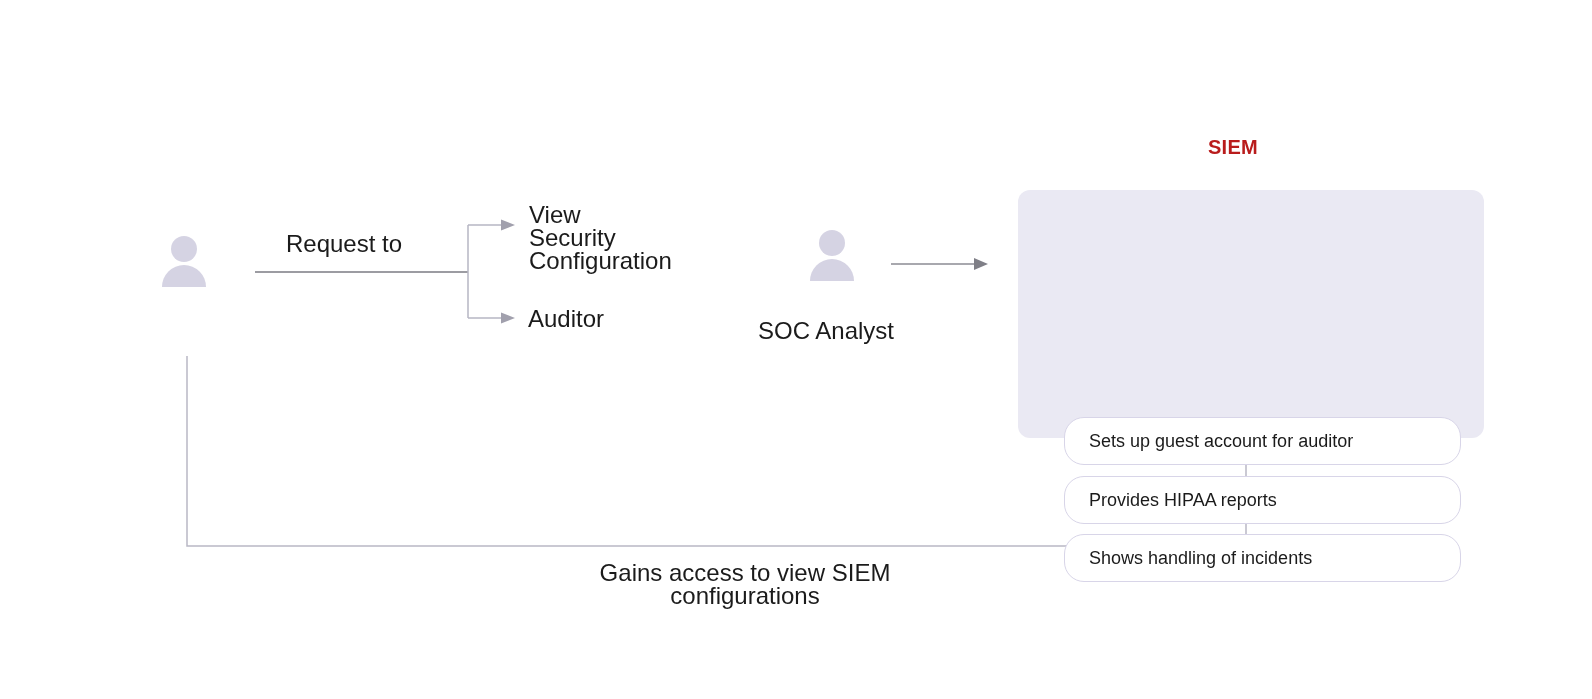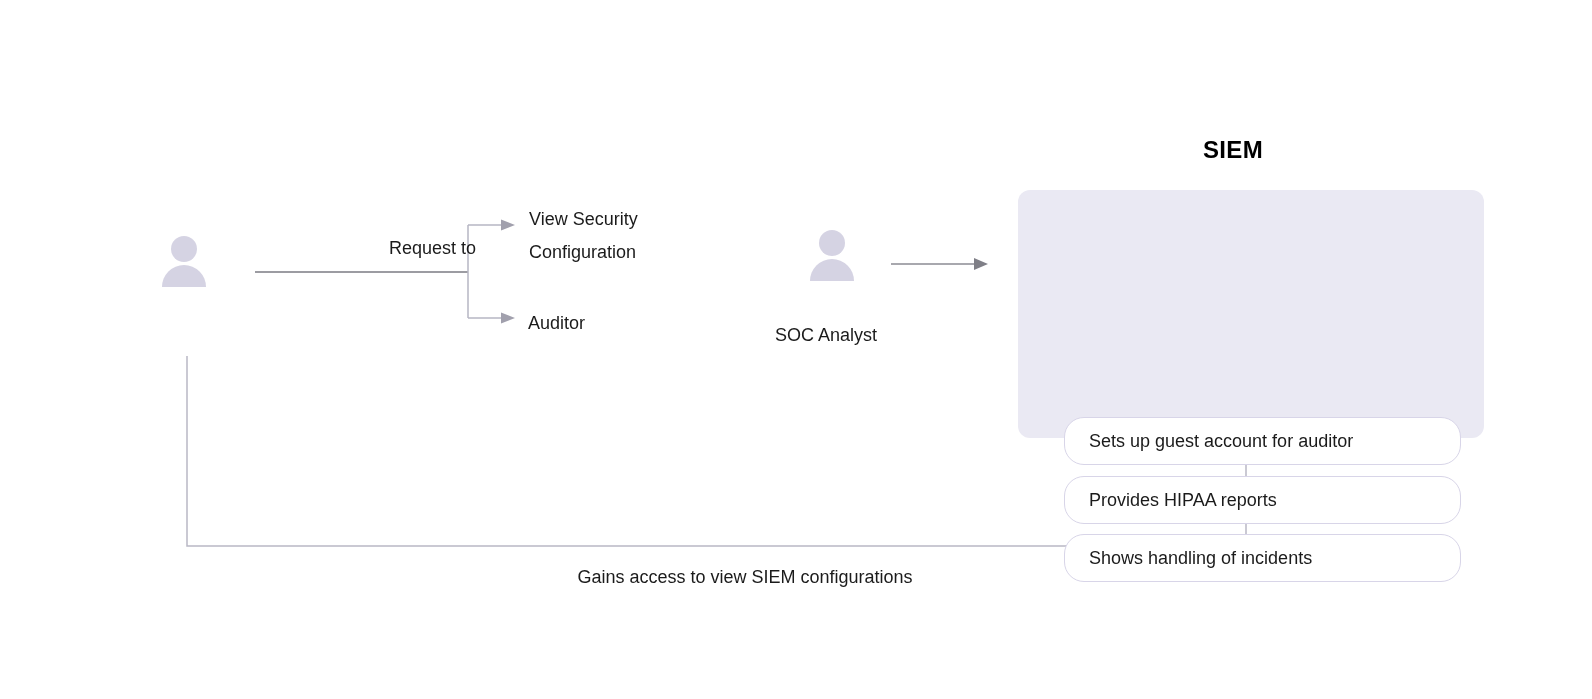--- a/index.html
+++ b/index.html
@@ -15,31 +15,31 @@
   html,body{margin:0;padding:0;background:#fff;}
   .canvas{
     position:relative;
     width:1592px;height:699px;
     background:#ffffff;
     font-family:"Liberation Sans", sans-serif;
     color:var(--text);
     overflow:hidden;
   }
   .connectors{position:absolute;left:0;top:0;width:1592px;height:699px;}
-  .label{position:absolute;font-size:18px;line-height:33px;color:var(--text);}
+  .label{position:absolute;font-size:24px;line-height:23px;color:var(--text);}
   .center{text-align:center;}
 
   
   .person{position:absolute;width:46px;}
   .person .head{width:26px;height:26px;border-radius:50%;background:var(--icon);margin:0 auto;}
   .person .body{width:44px;height:22px;border-radius:22px 22px 0 0;background:var(--icon);margin:3px auto 0;}
 
   
   .siem-title{position:absolute;left:1123px;top:136px;width:220px;text-align:center;
-    font-size:24px;font-weight:700;letter-spacing:.3px;color:#000000;}
+    font-size:20px;font-weight:700;letter-spacing:.3px;color:#b91c1c;}
   .siem-container{position:absolute;left:1018px;top:190px;width:466px;height:248px;
     background:var(--container-bg);border-radius:12px;}
   .siem-card{position:absolute;left:46px;width:371px;height:46px;
     background:#fff;border:1px solid var(--card-border);border-radius:20px;
     font-size:18px;line-height:46px;padding-left:24px;box-sizing:content-box;
     white-space:nowrap;overflow:hidden;}
   .siem-card.c1{top:227px;}
   .siem-card.c2{top:286px;}
   .siem-card.c3{top:344px;}
 </style>
@@ -61,21 +61,21 @@
 
     <path d="M187 356 V546 H1246 V462" stroke="#b9b8c5" stroke-width="1.5" fill="none"></path>
     <polygon points="1239.5,463 1246,450 1252.5,463" fill="#8a8a94"></polygon>
   </svg>
 
   <div class="person" style="left:161px;top:236px;">
     <div class="head"></div>
     <div class="body"></div>
   </div>
 
-  <div class="label center" style="left:276px;top:232px;width:200px;text-align:right;">Request to</div>
+  <div class="label center" style="left:244px;top:232px;width:200px;">Request to</div>
 
   <div class="label" style="left:529px;top:203px;width:140px;">View Security Configuration</div>
   <div class="label" style="left:528px;top:307px;width:160px;">Auditor</div>
 
   <div class="person" style="left:809px;top:230px;">
     <div class="head"></div>
     <div class="body"></div>
   </div>
   <div class="label center" style="left:726px;top:299px;width:200px;margin-top:20px;">SOC Analyst</div>
 

